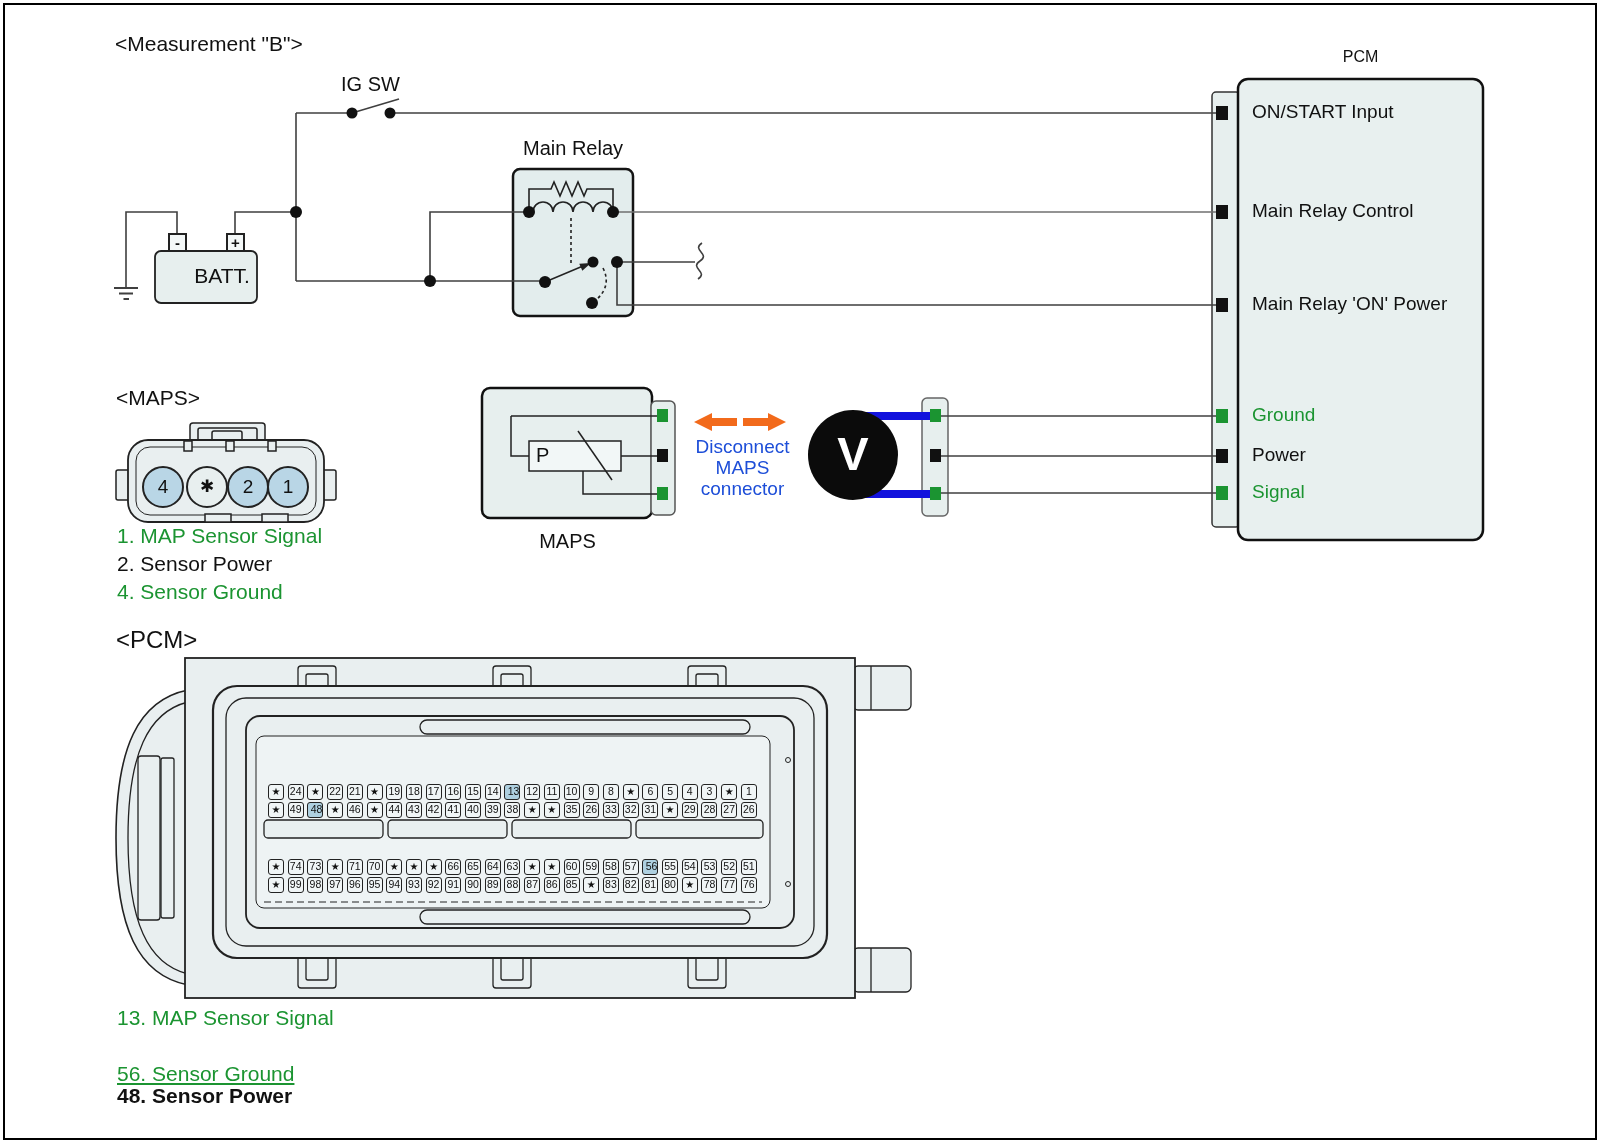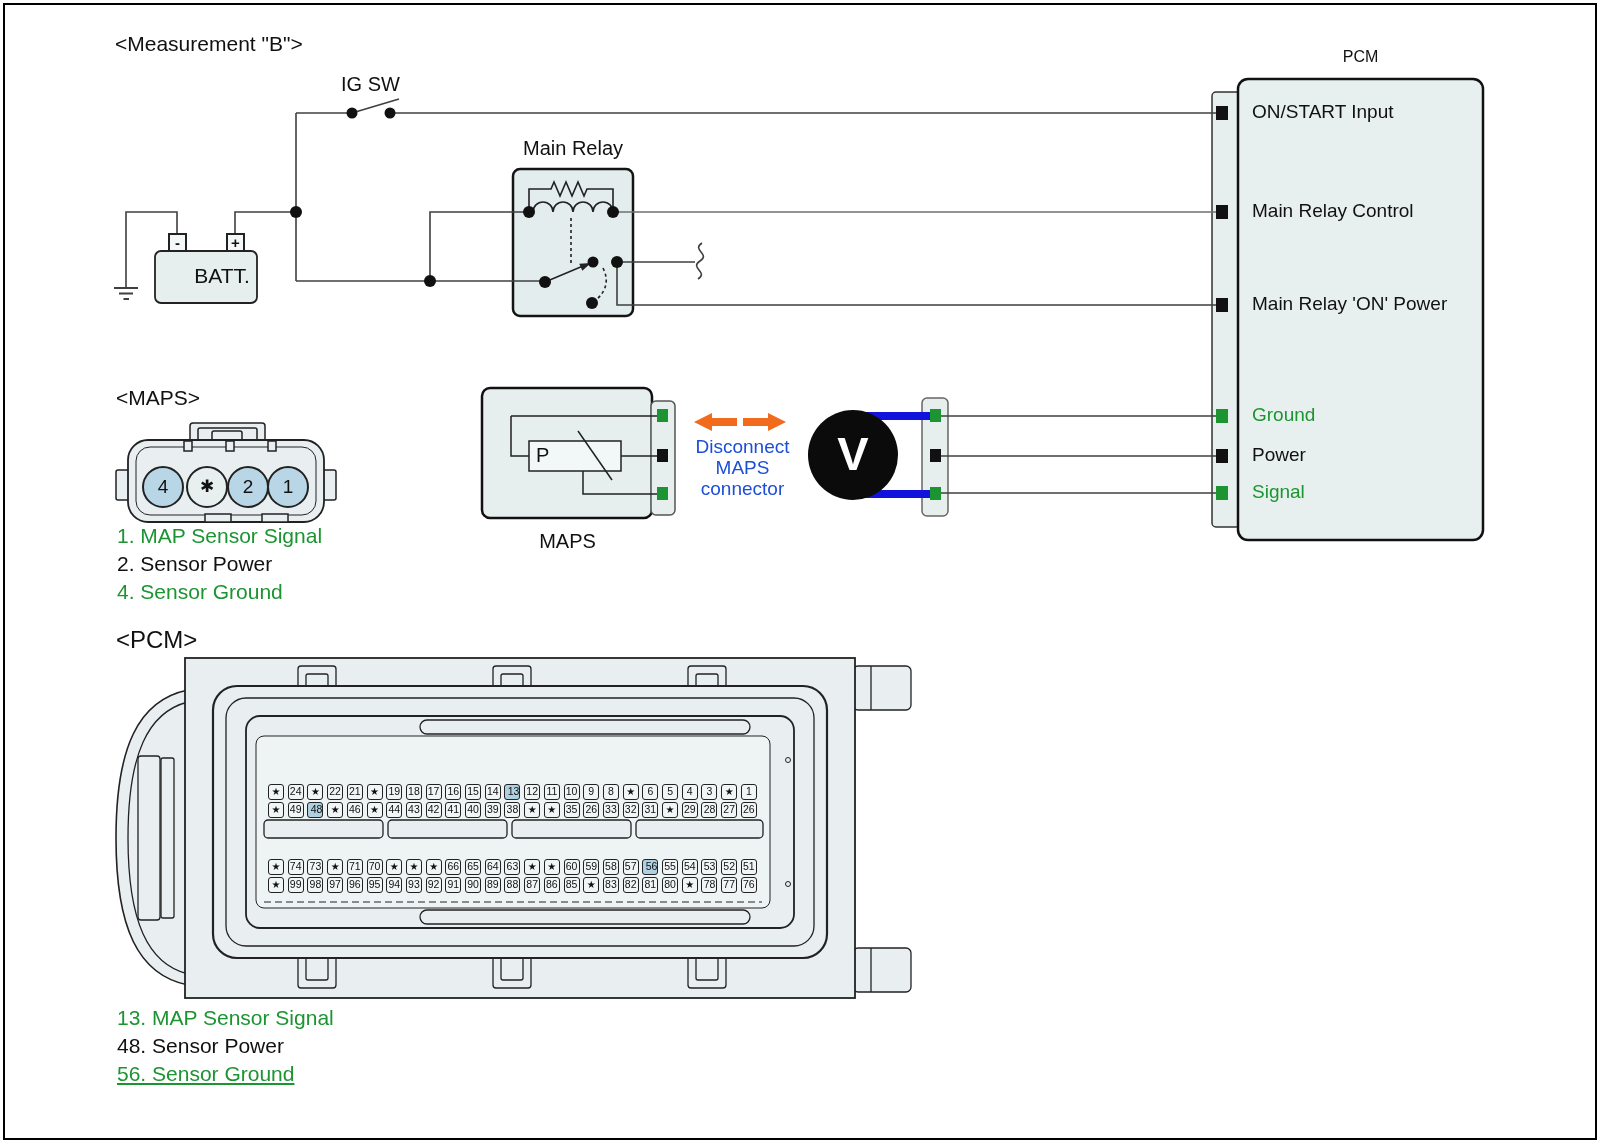--- a/index.html
+++ b/index.html
@@ -231,21 +231,21 @@
     <div class="t pcm-pin-label green" style="top: 481px;">Signal</div>
     <div class="pin-sq" style="left: 1216px; top: 486px; background: rgb(27, 148, 49);"></div>
     <div class="cavity" style="left: 142px; top: 466px;">4</div>
     <div class="cavity star" style="left: 186px; top: 466px;">✱</div>
     <div class="cavity" style="left: 227px; top: 466px;">2</div>
     <div class="cavity" style="left: 267px; top: 466px;">1</div>
     <div class="legend-line green" style="top: 524px;">1. MAP Sensor Signal</div>
     <div class="legend-line" style="top: 552px;">2. Sensor Power</div>
     <div class="legend-line green" style="top: 580px;">4. Sensor Ground</div>
     <div class="legend-line green" style="top: 1006px;">13. MAP Sensor Signal</div>
-    <div class="legend-line" style="top: 1034px;">48. Sensor Power</div>
+    <div class="legend-line" style="top: 1084px; font-weight: bold;">48. Sensor Power</div>
     <div class="legend-line green" style="top: 1062px; text-decoration: underline;">56. Sensor Ground</div>
     <div class="pinrow" style="top: 784px;">
       <div class="cell star">★</div>
       <div class="cell">24</div>
       <div class="cell star">★</div>
       <div class="cell">22</div>
       <div class="cell">21</div>
       <div class="cell star">★</div>
       <div class="cell">19</div>
       <div class="cell">18</div>

